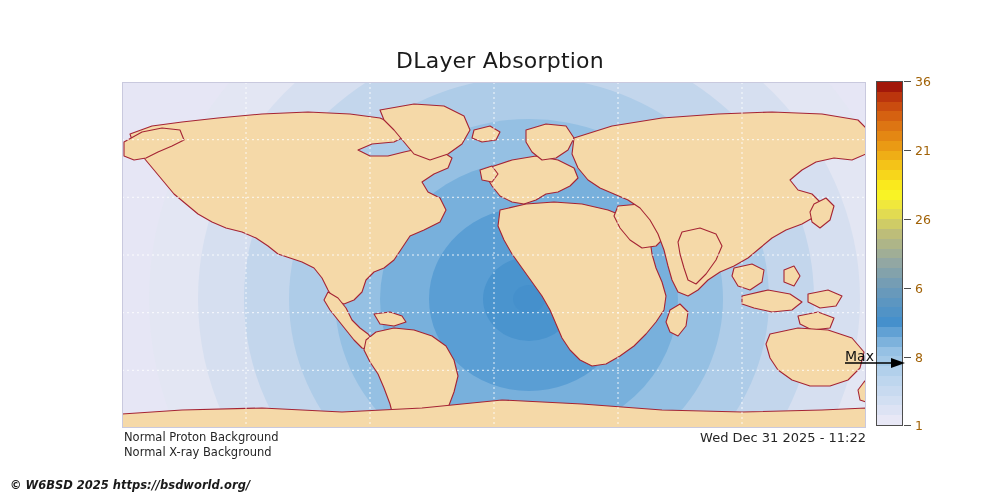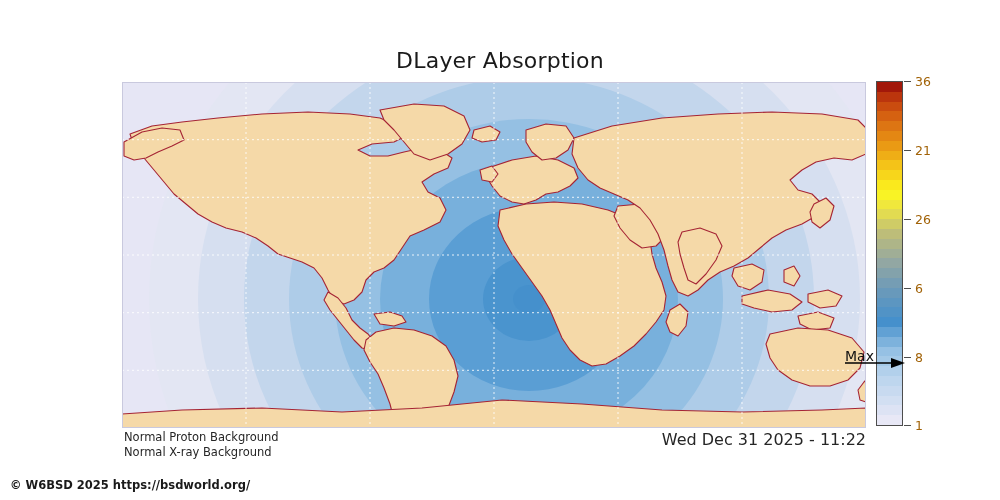--- a/index.html
+++ b/index.html
@@ -54,24 +54,24 @@
   #max-marker{position:absolute;left:845px;top:348px;width:62px;height:22px;}
   #max-marker .mtxt{
     position:absolute;left:0;top:0;font-size:14px;color:#111;
   }
   #max-marker svg{position:absolute;left:0;top:9px;}
 
   
   .note{position:absolute;font-size:11.5px;color:#262626;white-space:nowrap;}
   #note-proton{left:124px;top:430px;}
   #note-xray{left:124px;top:445px;}
-  #timestamp{position:absolute;right:134px;top:430px;font-size:16px;color:#262626;white-space:nowrap;}
+  #timestamp{position:absolute;right:134px;top:430px;font-size:13px;color:#262626;white-space:nowrap;}
   #copyright{
     position:absolute;left:10px;top:478px;font-size:11.5px;
-    font-weight:700;color:#1a1a1a;white-space:nowrap;
+    font-style:italic;font-weight:700;color:#1a1a1a;white-space:nowrap;
   }
 </style>
 </head>
 <body>
 
 <div class="fig">
 
   <div id="chart-title">DLayer Absorption</div>
 
   <div id="map-axes">

